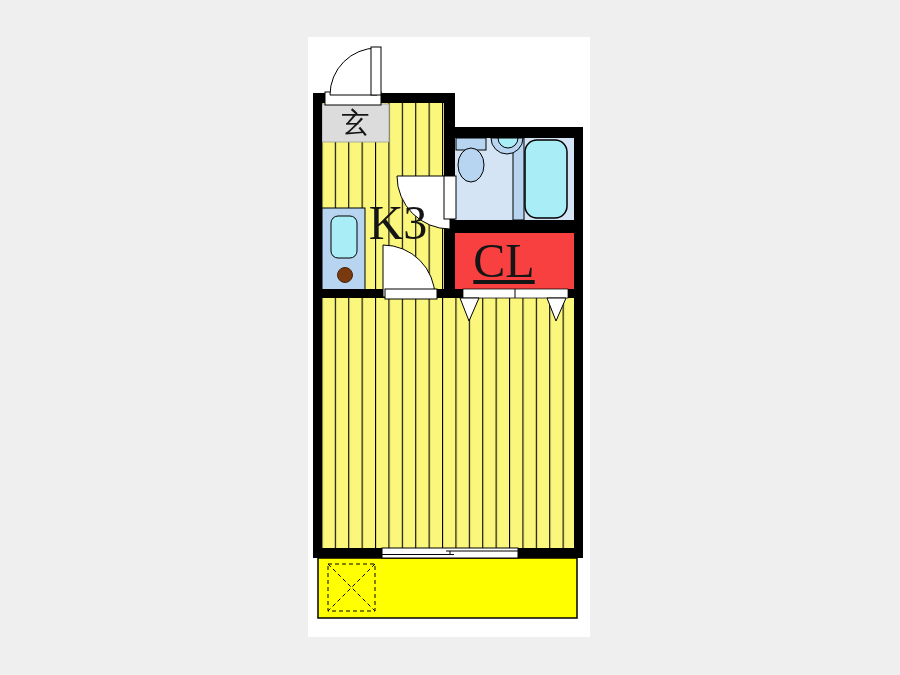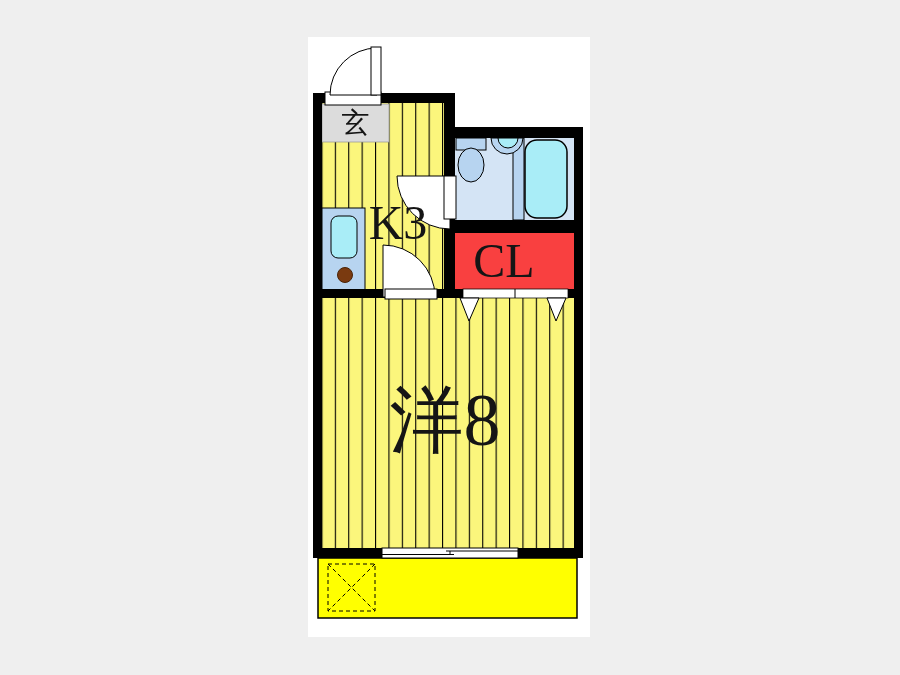--- a/index.html
+++ b/index.html
@@ -12,21 +12,21 @@
     position:absolute;left:308px;top:37px;width:282px;height:600px;
     background:#FFFFFF;
   }
   .paper svg{position:absolute;left:0;top:0;}
   .room-label{
     position:absolute;display:flex;align-items:center;justify-content:center;
     color:#151515;line-height:1;white-space:nowrap;pointer-events:none;
   }
   .lbl-entrance{left:14px;top:67px;width:67px;height:38px;font-size:28px;}
   .lbl-kitchen{left:30px;top:158px;width:120px;height:56px;font-size:48px;}
-  .lbl-closet{left:147px;top:196px;width:98px;height:56px;font-size:48px;}
+  .lbl-closet{left:147px;top:196px;width:98px;height:56px;font-size:48px;text-decoration:underline;}
   .lbl-main{left:11px;top:335px;width:252px;height:96px;font-size:74px;}
   .lbl-terrace{left:62px;top:524px;width:200px;height:54px;font-size:42px;}
   .wall{fill:#000000;}
   .door{fill:#FFFFFF;stroke:#000000;stroke-width:1;}
 </style>
 </head>
 <body>
 
 <div class="stage">
   <div class="paper">
@@ -94,15 +94,14 @@
         <rect x="74" y="511" width="136" height="10" fill="#FFFFFF" stroke="#000" stroke-width="1"></rect>
         <line x1="74" y1="517.5" x2="146" y2="517.5" stroke="#000" stroke-width="1"></line>
         <line x1="138" y1="514" x2="210" y2="514" stroke="#000" stroke-width="1"></line>
         <line x1="142" y1="514" x2="142" y2="518" stroke="#000" stroke-width="1"></line>
       </g>
     </svg>
 
     <div class="room-label lbl-entrance">玄</div>
     <div class="room-label lbl-kitchen">K3</div>
     <div class="room-label lbl-closet">CL</div>
-    <div class="room-label lbl-main">洋8</div>
   </div>
 </div>
 
 </body></html>

